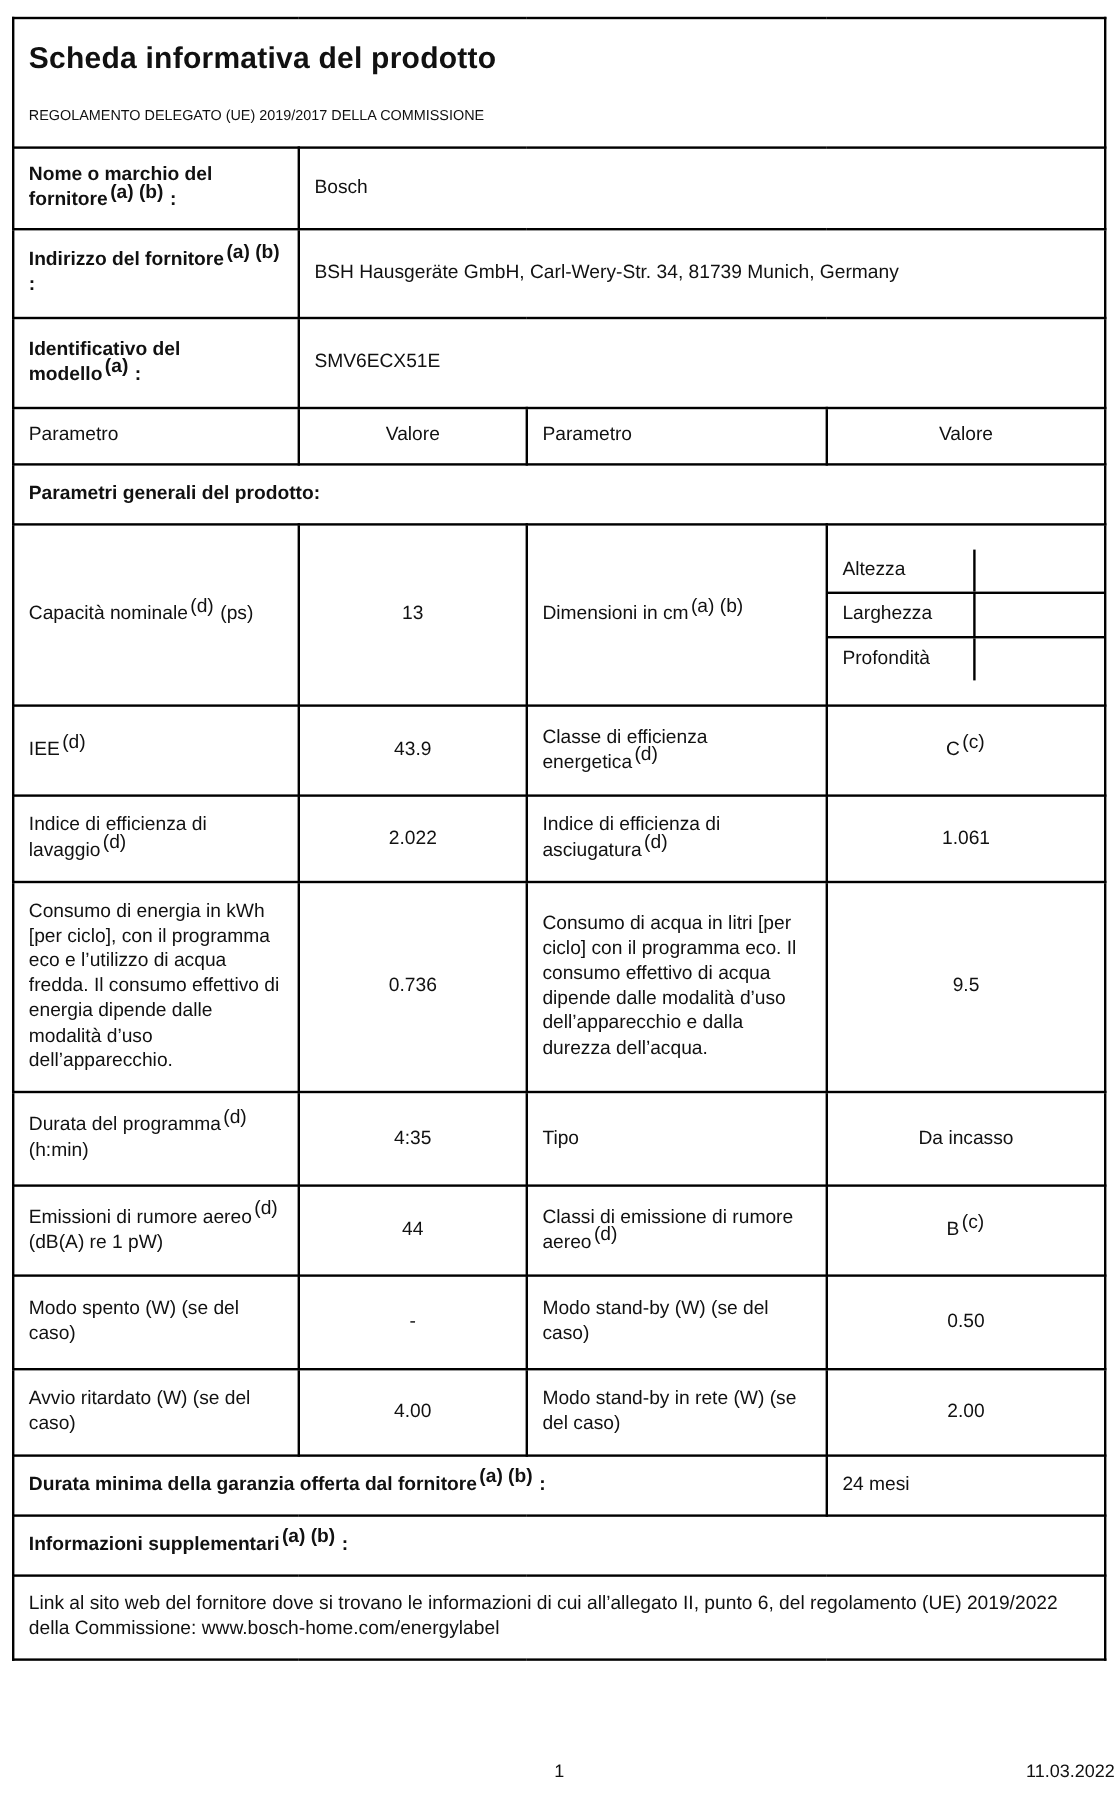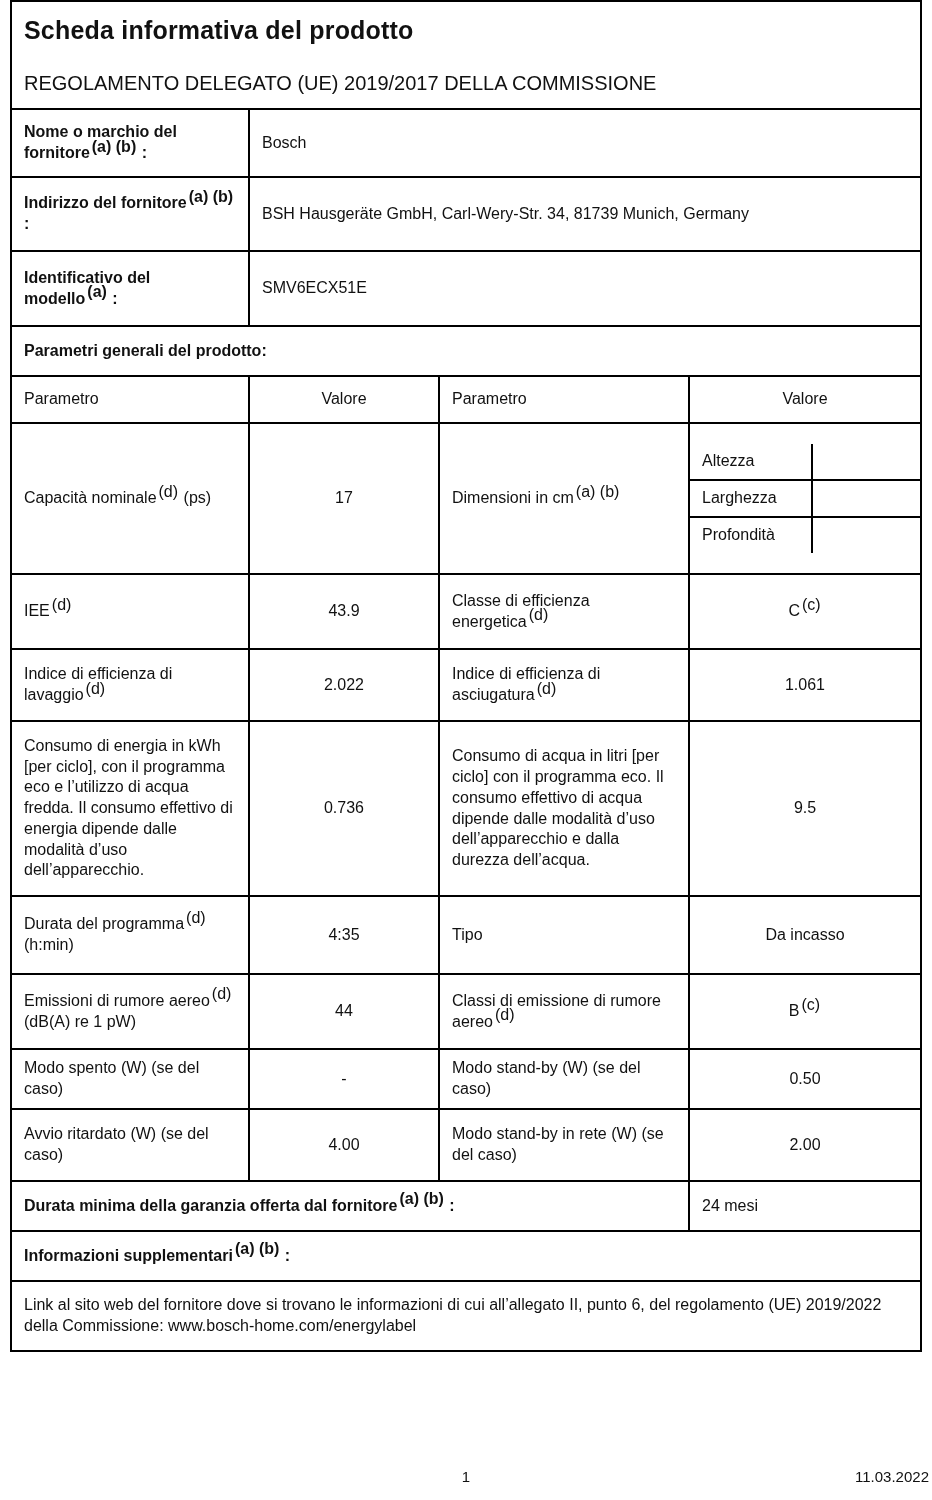--- a/index.html
+++ b/index.html
@@ -4,37 +4,37 @@
 <style>
   * { box-sizing: border-box; margin: 0; padding: 0; }
   html, body { width: 932px; height: 1500px; }
   body {
     background: #ffffff;
     color: #111111;
     font-family: "Liberation Sans", sans-serif;
     position: relative;
     overflow: hidden;
   }
-  .sheet { position: absolute; left: 10px; top: 0; width: 912px; }
+  .sheet { position: absolute; left: 10px; top: 14px; width: 912px; }
   table.main {
     width: 100%;
     border-collapse: collapse;
     table-layout: fixed;
   }
   table.main td {
     border: 2px solid #000000;
     padding: 6px 12px;
     font-size: 16px;
     line-height: 1.3;
     vertical-align: middle;
     word-wrap: break-word;
   }
   .title-cell { padding: 14px 12px 10px 12px; vertical-align: top; }
   .doc-title { font-size: 25px; font-weight: bold; letter-spacing: 0.2px; }
-  .doc-subtitle { font-size: 20px; margin-top: 24px; }
+  .doc-subtitle { font-size: 12px; margin-top: 24px; }
   .bold { font-weight: bold; }
   sup { font-size: 16px; vertical-align: super; line-height: 0; margin-left: 2px; margin-right: 1px; }
   .pvalue { text-align: center; }
   .section-cell { font-weight: bold; }
   .dims-cell { padding: 0 !important; }
   .dims-wrap { display: flex; flex-direction: column; height: 109px; }
   .dim-row { flex: 1; display: flex; border-bottom: 2px solid #000000; }
   .dim-row:last-child { border-bottom: none; gap: 44px; }
   .dim-label { width: 123px; border-right: 2px solid #000000; display: flex; align-items: center; padding-left: 12px; font-size: 16px; }
   .dim-value { flex: 1; }
@@ -79,37 +79,37 @@
     </tr>
 
     <tr style="height:75px">
       <td class="bold">
         <span>Identificativo del modello</span><sup>(a)</sup>
         <span>:</span>
       </td>
       <td colspan="3">SMV6ECX51E</td>
     </tr>
 
-    <tr style="height:50px">
-      <td colspan="4" class="section-cell">Parametri generali del prodotto:</td>
-    </tr>
-
     <tr style="height:47px">
       <td>Parametro</td>
       <td class="pvalue">Valore</td>
       <td>Parametro</td>
       <td class="pvalue">Valore</td>
     </tr>
 
+    <tr style="height:50px">
+      <td colspan="4" class="section-cell">Parametri generali del prodotto:</td>
+    </tr>
+
     <tr style="height:151px">
       <td>
         <span>Capacità nominale</span><sup>(d)</sup>
         <span>(ps)</span>
       </td>
-      <td class="pvalue">17</td>
+      <td class="pvalue">13</td>
       <td>
         <span>Dimensioni in cm</span><sup>(a) (b)</sup>
       </td>
       <td class="dims-cell">
         <div class="dims-wrap">
           <div class="dim-row">
             <div class="dim-label">Altezza</div>
             <div class="dim-value"></div>
           </div>
           <div class="dim-row">
@@ -195,21 +195,21 @@
         <span>44</span>
       </td>
       <td>
         <span>Classi di emissione di rumore aereo</span><sup>(d)</sup>
       </td>
       <td class="pvalue">
         <span>B</span><sup>(c)</sup>
       </td>
     </tr>
 
-    <tr style="height:60px">
+    <tr style="height:78px">
       <td>
         <span>Modo spento (W) (se del caso)</span>
       </td>
       <td class="pvalue">
         <span>-</span>
       </td>
       <td>
         <span>Modo stand-by (W) (se del caso)</span>
       </td>
       <td class="pvalue">

